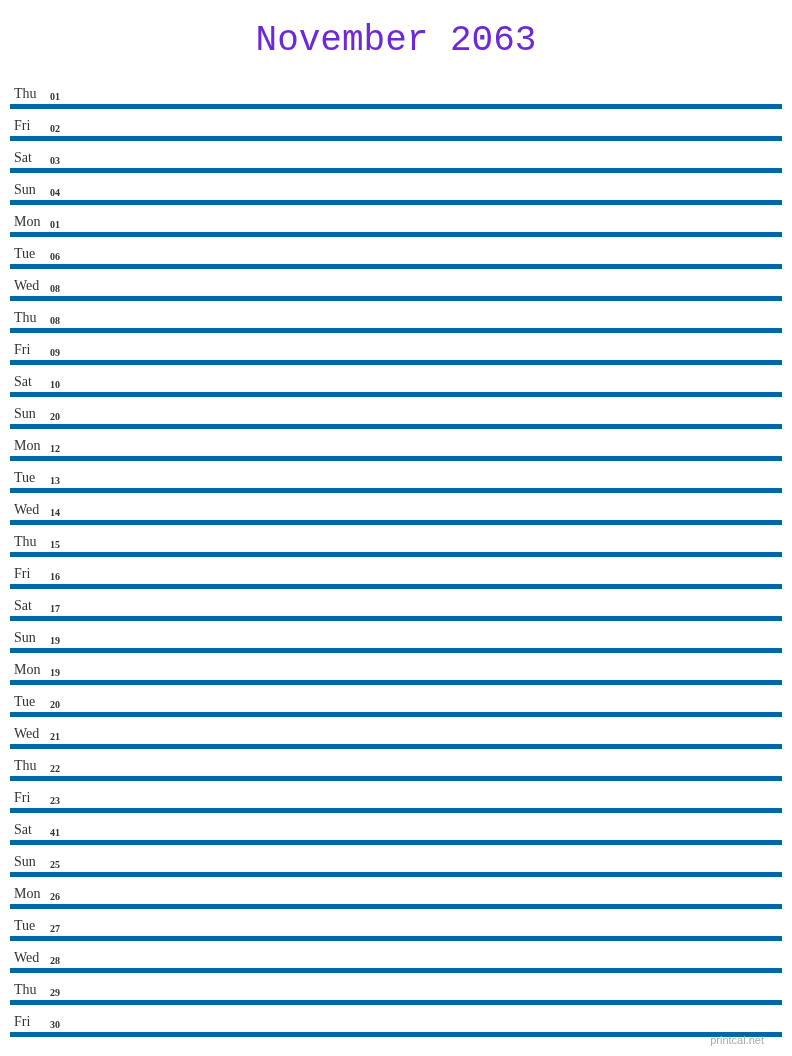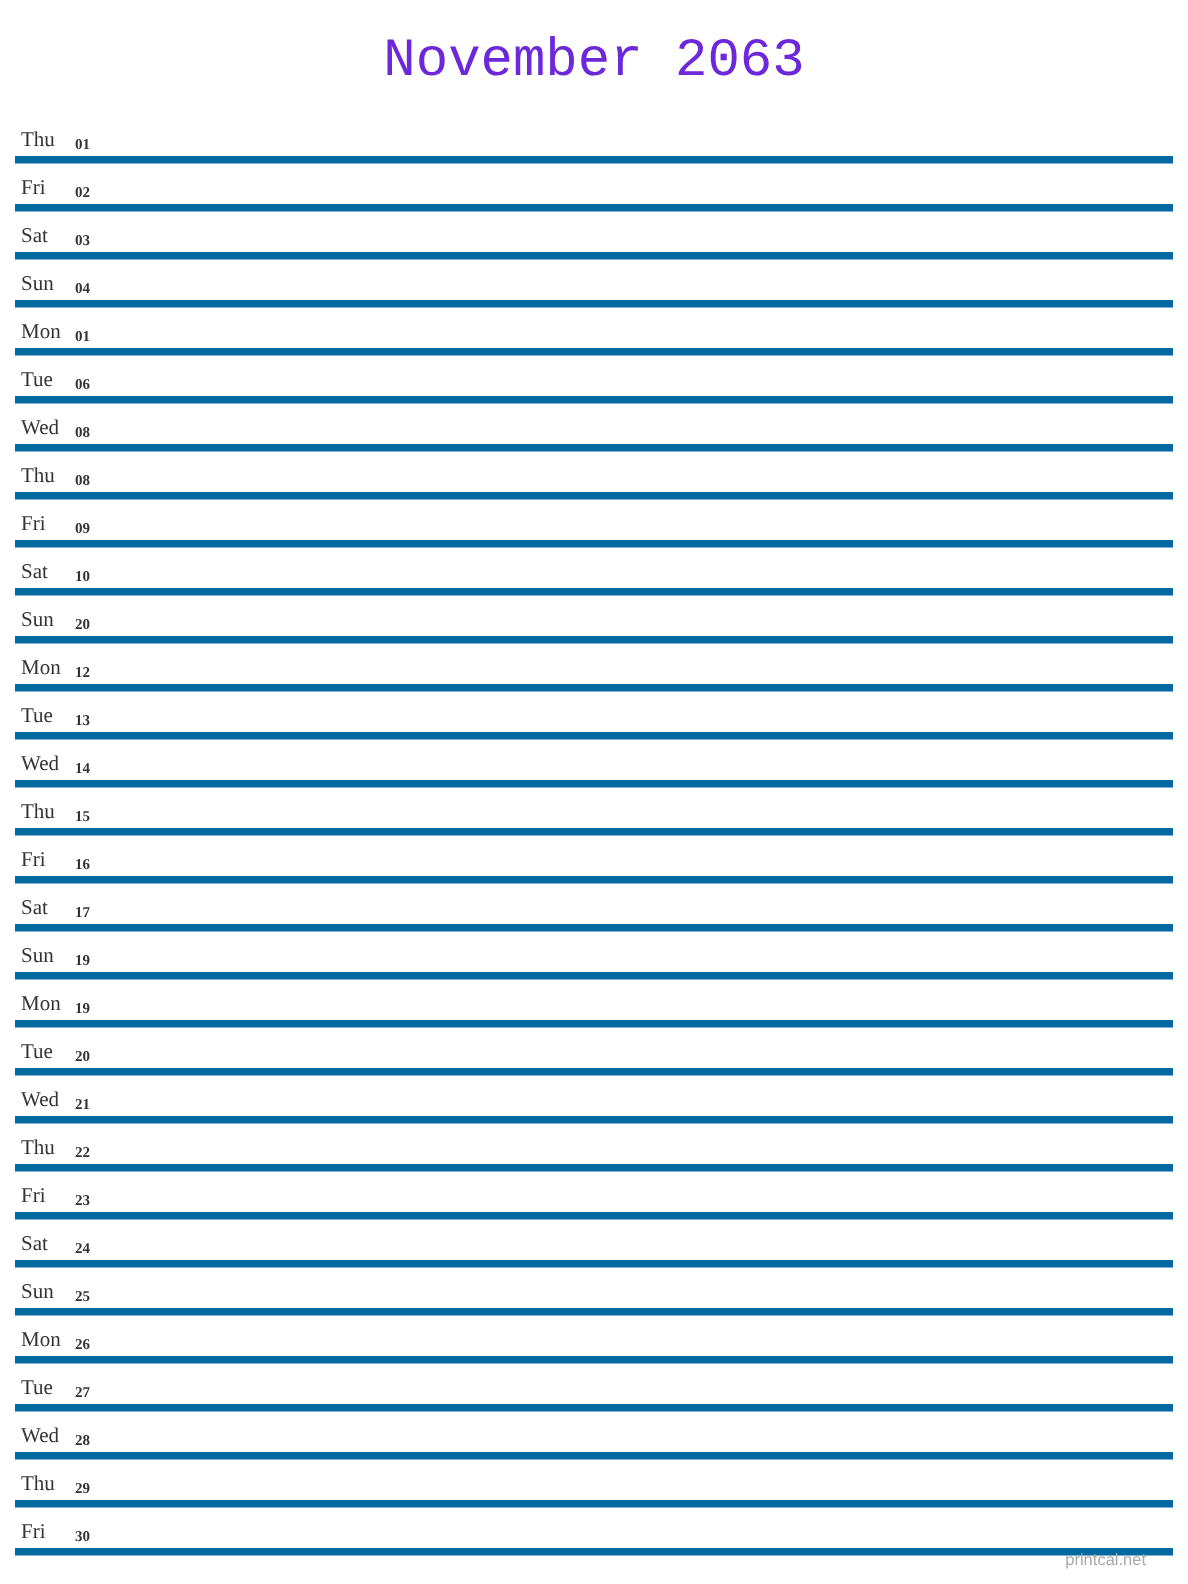--- a/index.html
+++ b/index.html
@@ -186,21 +186,21 @@
       <span class="day-number">22</span>
       <span class="day-line"></span>
     </div>
     <div class="day-row">
       <span class="day-name">Fri</span>
       <span class="day-number">23</span>
       <span class="day-line"></span>
     </div>
     <div class="day-row">
       <span class="day-name">Sat</span>
-      <span class="day-number">24</span>
+      <span class="day-number">41</span>
       <span class="day-line"></span>
     </div>
     <div class="day-row">
       <span class="day-name">Sun</span>
       <span class="day-number">25</span>
       <span class="day-line"></span>
     </div>
     <div class="day-row">
       <span class="day-name">Mon</span>
       <span class="day-number">26</span>

